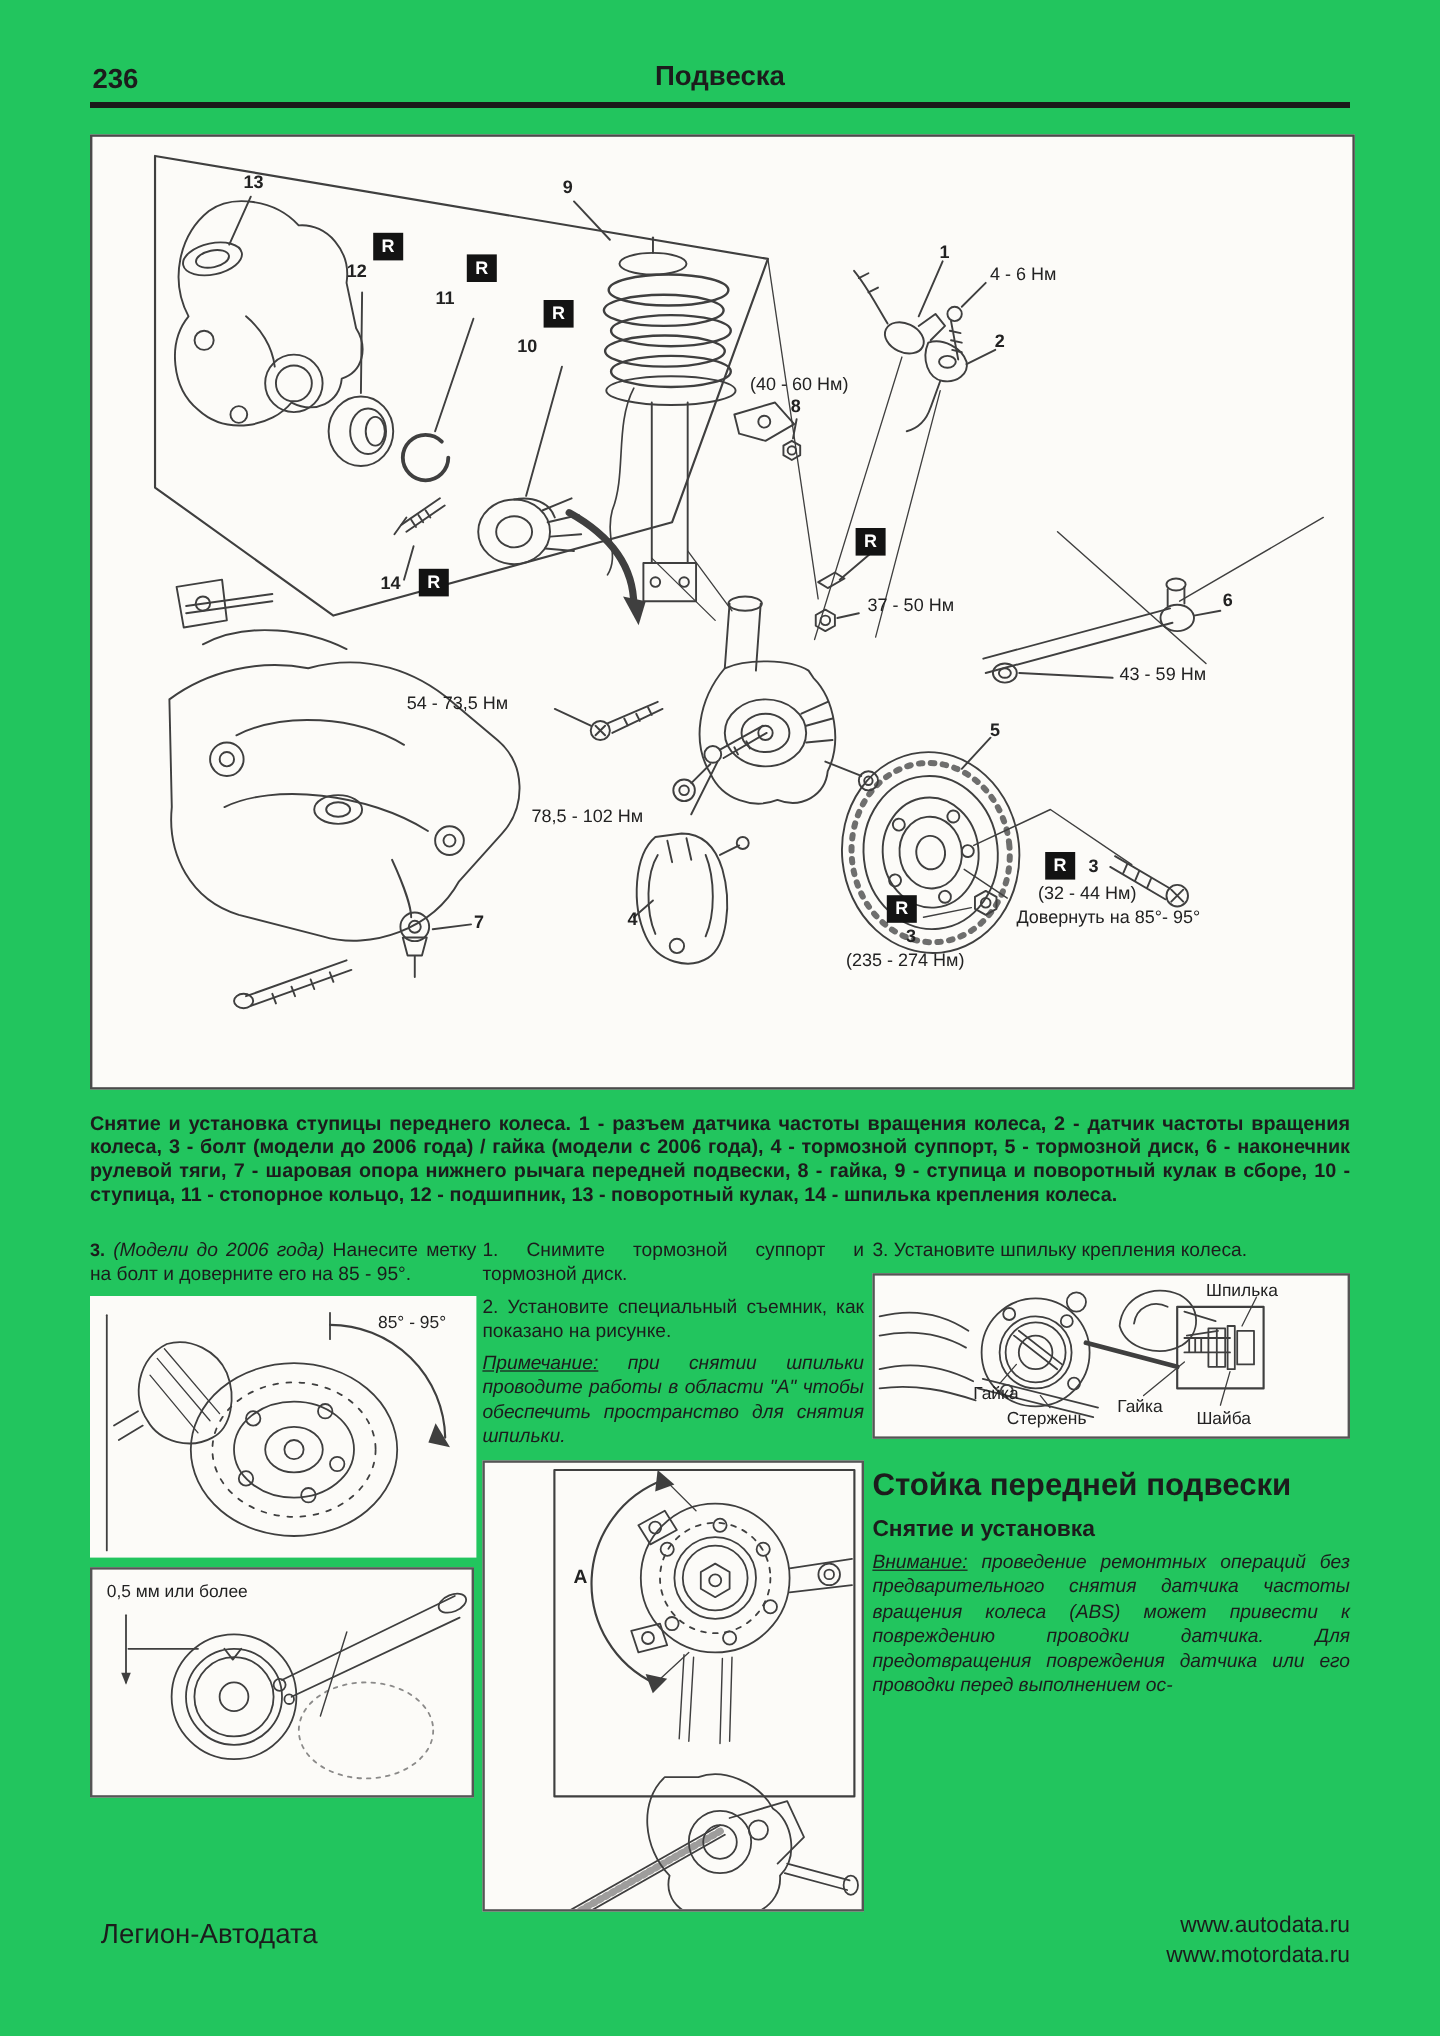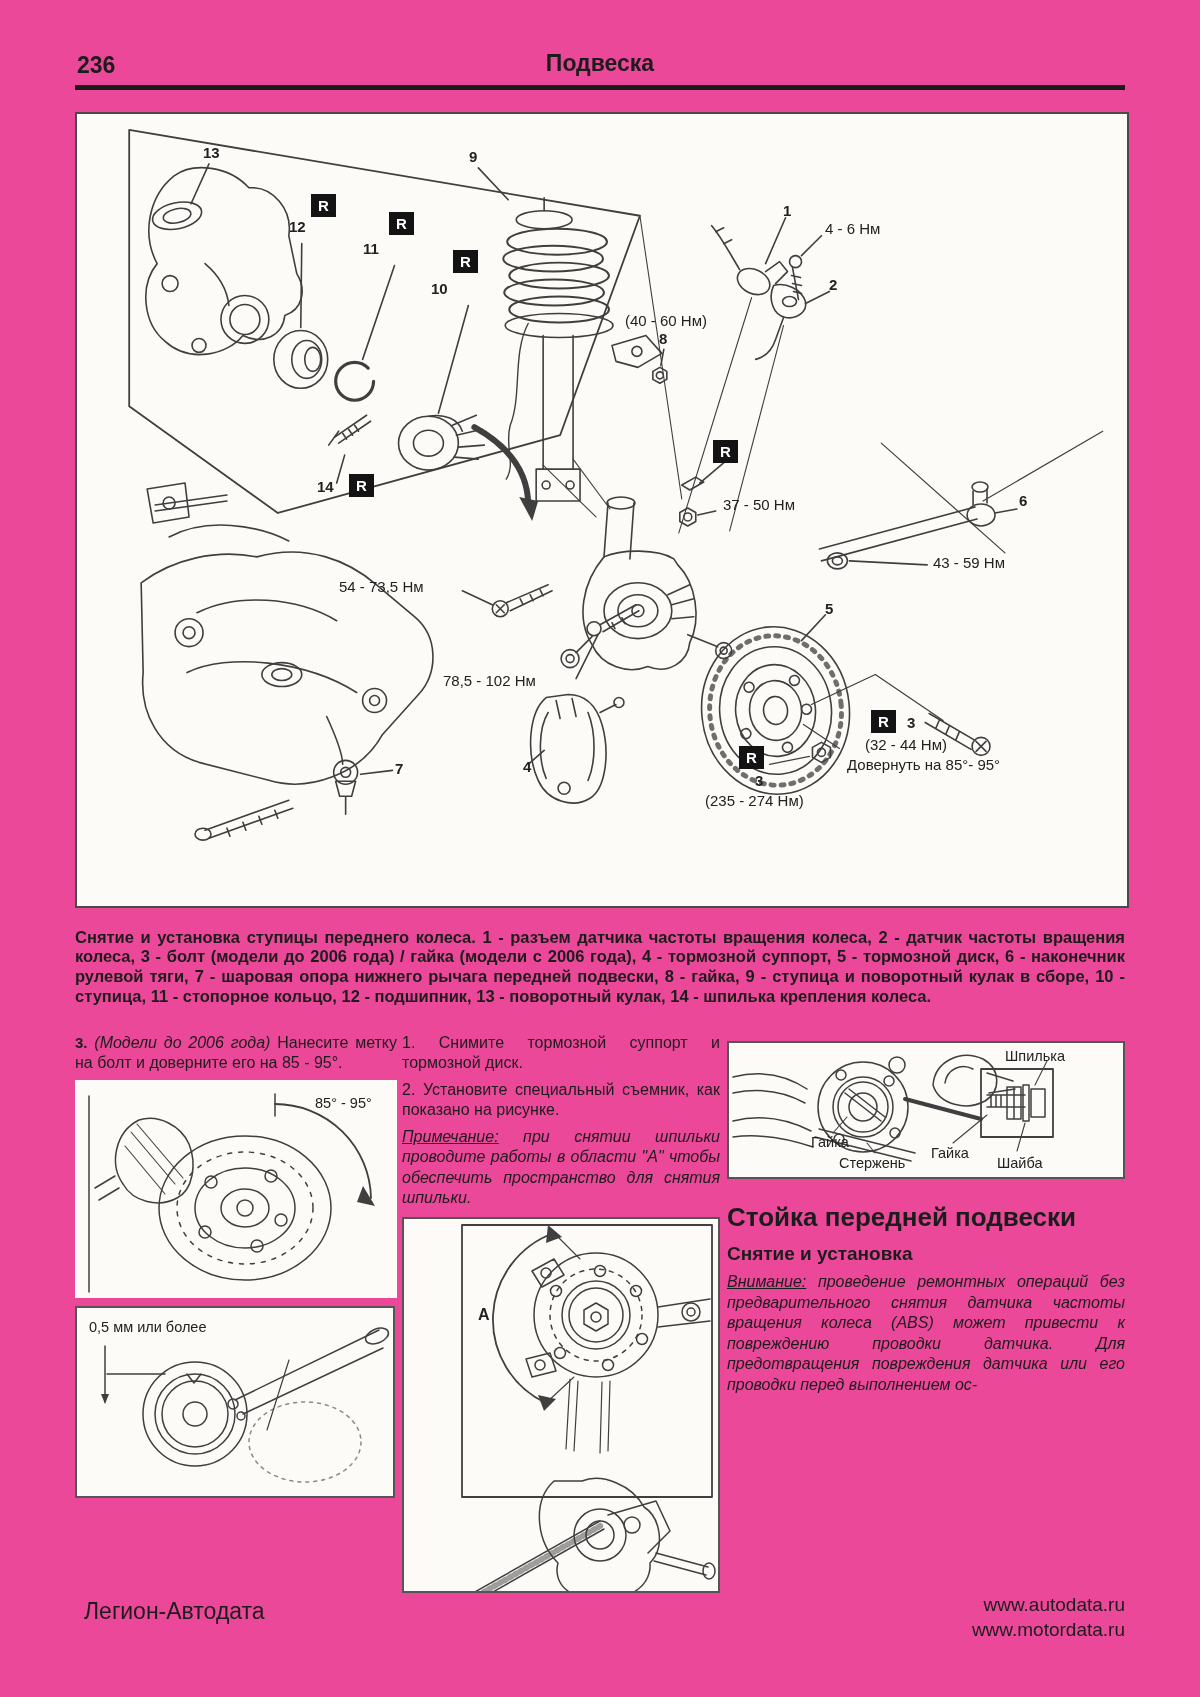--- a/index.html
+++ b/index.html
@@ -1,16 +1,16 @@
 <!DOCTYPE html>
 <html lang="ru"><head>
 <meta charset="utf-8">
 <style>
   html,body{margin:0;padding:0;background:#d8d8d4;}
-  .page{position:relative;width:1200px;height:1697px;background:#ec4899;
+  .page{position:relative;width:1200px;height:1697px;background:#22c55e;
         font-family:"Liberation Sans",sans-serif;color:#1c1c1c;overflow:hidden;}
   
   .hdr{position:absolute;left:75px;top:50px;width:1050px;border-bottom:5px solid #1a1a1a;
        padding-bottom:8px;}
   .hdr .pno{position:absolute;left:2px;top:2px;font-size:23px;font-weight:bold;}
   .hdr .ttl{display:block;text-align:center;font-size:23px;font-weight:bold;}
   
   .fig-main{position:absolute;left:75px;top:112px;width:1050px;height:792px;
             border:2px solid #4a4a4a;background:#fcfbf8;}
   .fig-main svg{position:absolute;left:0;top:0;}
@@ -367,20 +367,21 @@
             <circle cx="228" cy="306" r="8"></circle>
             <path d="M250,342 L302,356 M252,334 L304,348"></path>
             <ellipse cx="305" cy="352" rx="6" ry="8"></ellipse>
           </g>
         </svg>
         <span class="flabel flabel-b" style="left:74px;top:86px">A</span>
       </div>
     </div>
 
     <div class="col col-right">
+      <p>3. Установите шпильку крепления колеса.</p>
 
       <div class="figbox fb-border" style="width:394px;height:134px;margin:8px 0 0 0">
         <svg viewBox="0 0 394 134" width="394" height="134">
           <g stroke="#3f3f3f" stroke-width="1.5" fill="none" stroke-linecap="round" stroke-linejoin="round">
             <path d="M4,34 C36,26 60,34 78,46 M4,50 C34,44 58,50 76,60 M4,78 C36,70 62,78 82,88 M4,94 C34,90 60,96 84,104"></path>
             <circle cx="134" cy="64" r="45"></circle>
               <circle cx="134" cy="64" r="30"></circle>
               <circle cx="134" cy="64" r="25"></circle>
               <circle cx="134" cy="64" r="14"></circle>
             <path d="M116,50 L152,78 M120,46 L156,74"></path>

